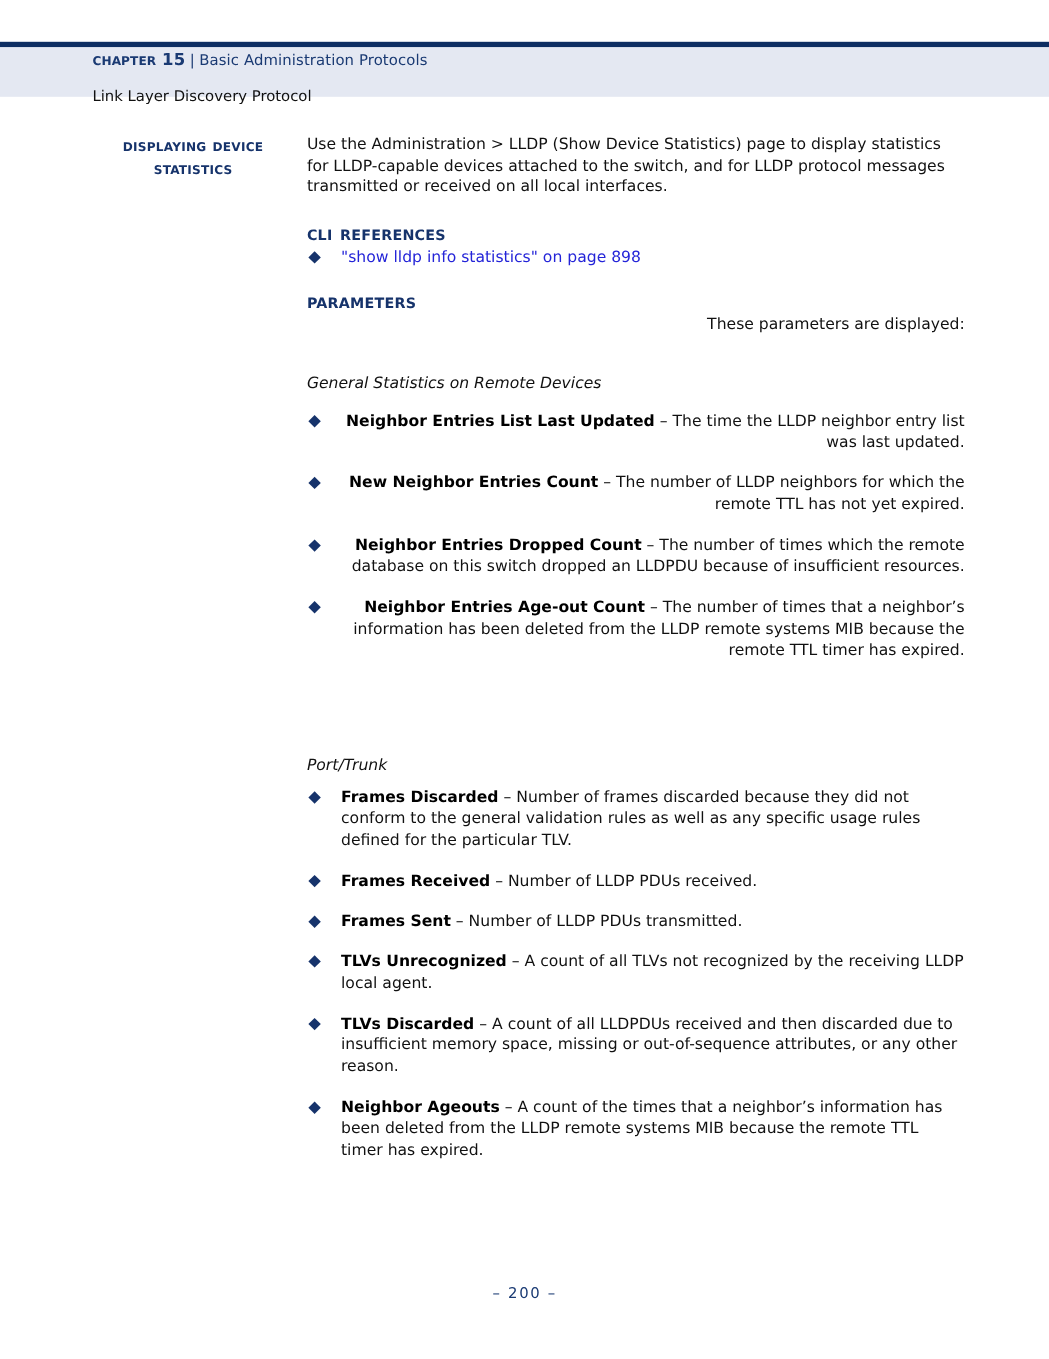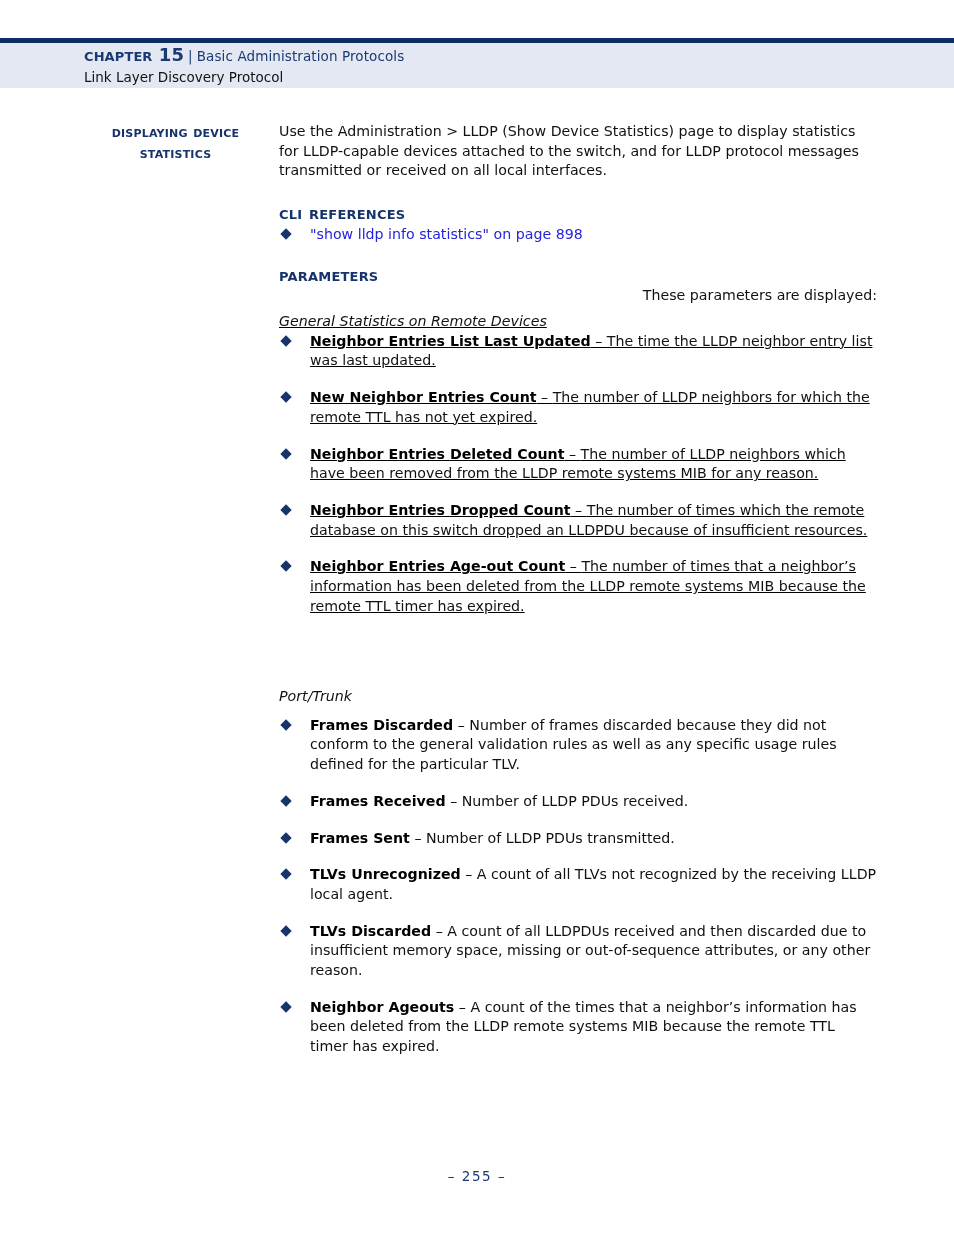--- a/index.html
+++ b/index.html
@@ -43,35 +43,35 @@
     font-size: 13.5px;
     line-height: 19px;
     color: #1a3a73;
     white-space: nowrap;
     letter-spacing: 0.1px;
   }
   .header-line1 .chapter-label {
     font-weight: bold;
     font-variant: small-caps;
     text-transform: lowercase;
-    font-size: 18px;
+    font-size: 15px;
   }
   .header-line1 .chapter-label::first-letter {
     font-size: 15px;
   }
   .header-sep {
     color: #1a3a73;
     padding: 0 4px;
   }
   .header-line2 {
     font-size: 13.5px;
     line-height: 20px;
     color: #111111;
     white-space: nowrap;
-    margin-top: 1px;
+    margin-top: 13px;
   }
 
   
   .margin-head {
     position: absolute;
     top: 122px;
     left: 84px;
     width: 183px;
     text-align: center;
     color: #16336b;
@@ -188,34 +188,30 @@
       <a class="cli-link" href="#" style="text-decoration:none;">"show lldp info statistics" on page 898</a>
     </li>
   </ul>
 </div>
 
 <div class="blk" style="top:265px;">
   <div class="sect-head">Parameters</div>
   <p style="margin-top:3px;text-align:right;">These parameters are displayed:</p>
 </div>
 
-<div class="blk" style="top:312px;text-decoration:underline;">
+<div class="blk" style="top:340px;">
   <div class="subhead-italic">General Statistics on Remote Devices</div>
-  <ul class="bullets" style="">
+  <ul class="bullets" style="margin-top:14px;text-align:right;">
     <li>
       <span class="diamond"></span>
       <span class="term">Neighbor Entries List Last Updated</span><span> – </span><span>The time the LLDP neighbor entry list was last updated.</span>
     </li>
     <li>
       <span class="diamond"></span>
       <span class="term">New Neighbor Entries Count</span><span> – </span><span>The number of LLDP neighbors for which the remote TTL has not yet expired.</span>
-    </li>
-    <li>
-      <span class="diamond"></span>
-      <span class="term">Neighbor Entries Deleted Count</span><span> – </span><span>The number of LLDP neighbors which have been removed from the LLDP remote systems MIB for any reason.</span>
     </li>
     <li>
       <span class="diamond"></span>
       <span class="term">Neighbor Entries Dropped Count</span><span> – </span><span>The number of times which the remote database on this switch dropped an LLDPDU because of insufficient resources.</span>
     </li>
     <li>
       <span class="diamond"></span>
       <span class="term">Neighbor Entries Age-out Count</span><span> – </span><span>The number of times that a neighbor’s information has been deleted from the LLDP remote systems MIB because the remote TTL timer has expired.</span>
     </li>
   </ul>
@@ -245,14 +241,14 @@
       <span class="term">TLVs Discarded</span><span> – </span><span>A count of all LLDPDUs received and then discarded due to insufficient memory space, missing or out-of-sequence attributes, or any other reason.</span>
     </li>
     <li>
       <span class="diamond"></span>
       <span class="term">Neighbor Ageouts</span><span> – </span><span>A count of the times that a neighbor’s information has been deleted from the LLDP remote systems MIB because the remote TTL timer has expired.</span>
     </li>
   </ul>
 </div>
 
 <div class="footer">
-  <span>–  255  –</span>
+  <span>–  200  –</span>
 </div>
 
 </body></html>

